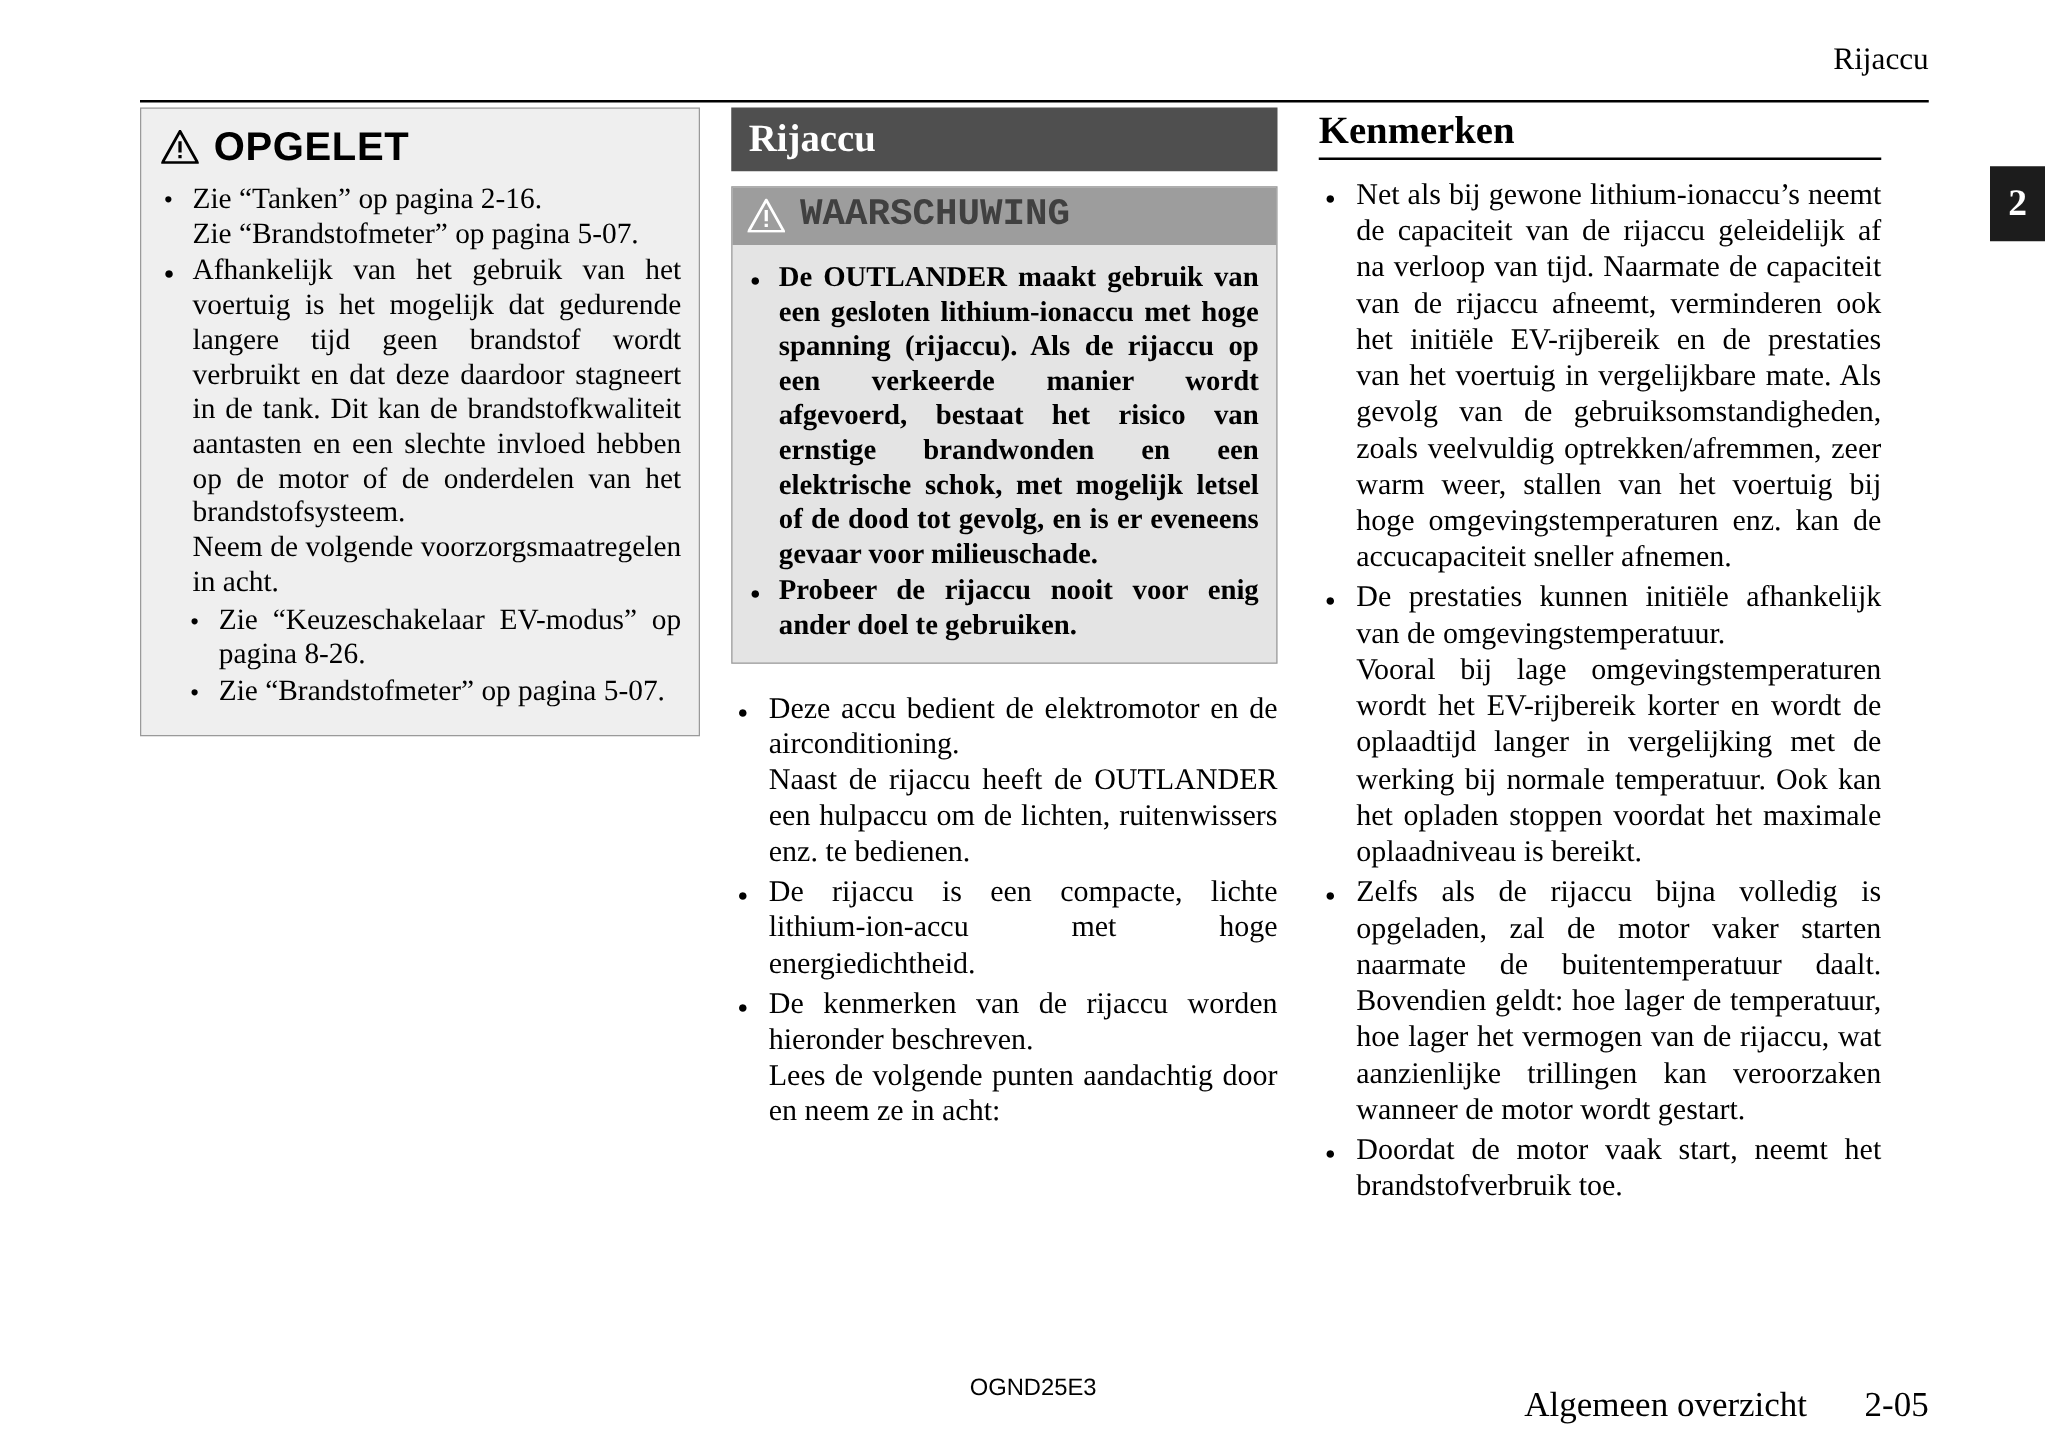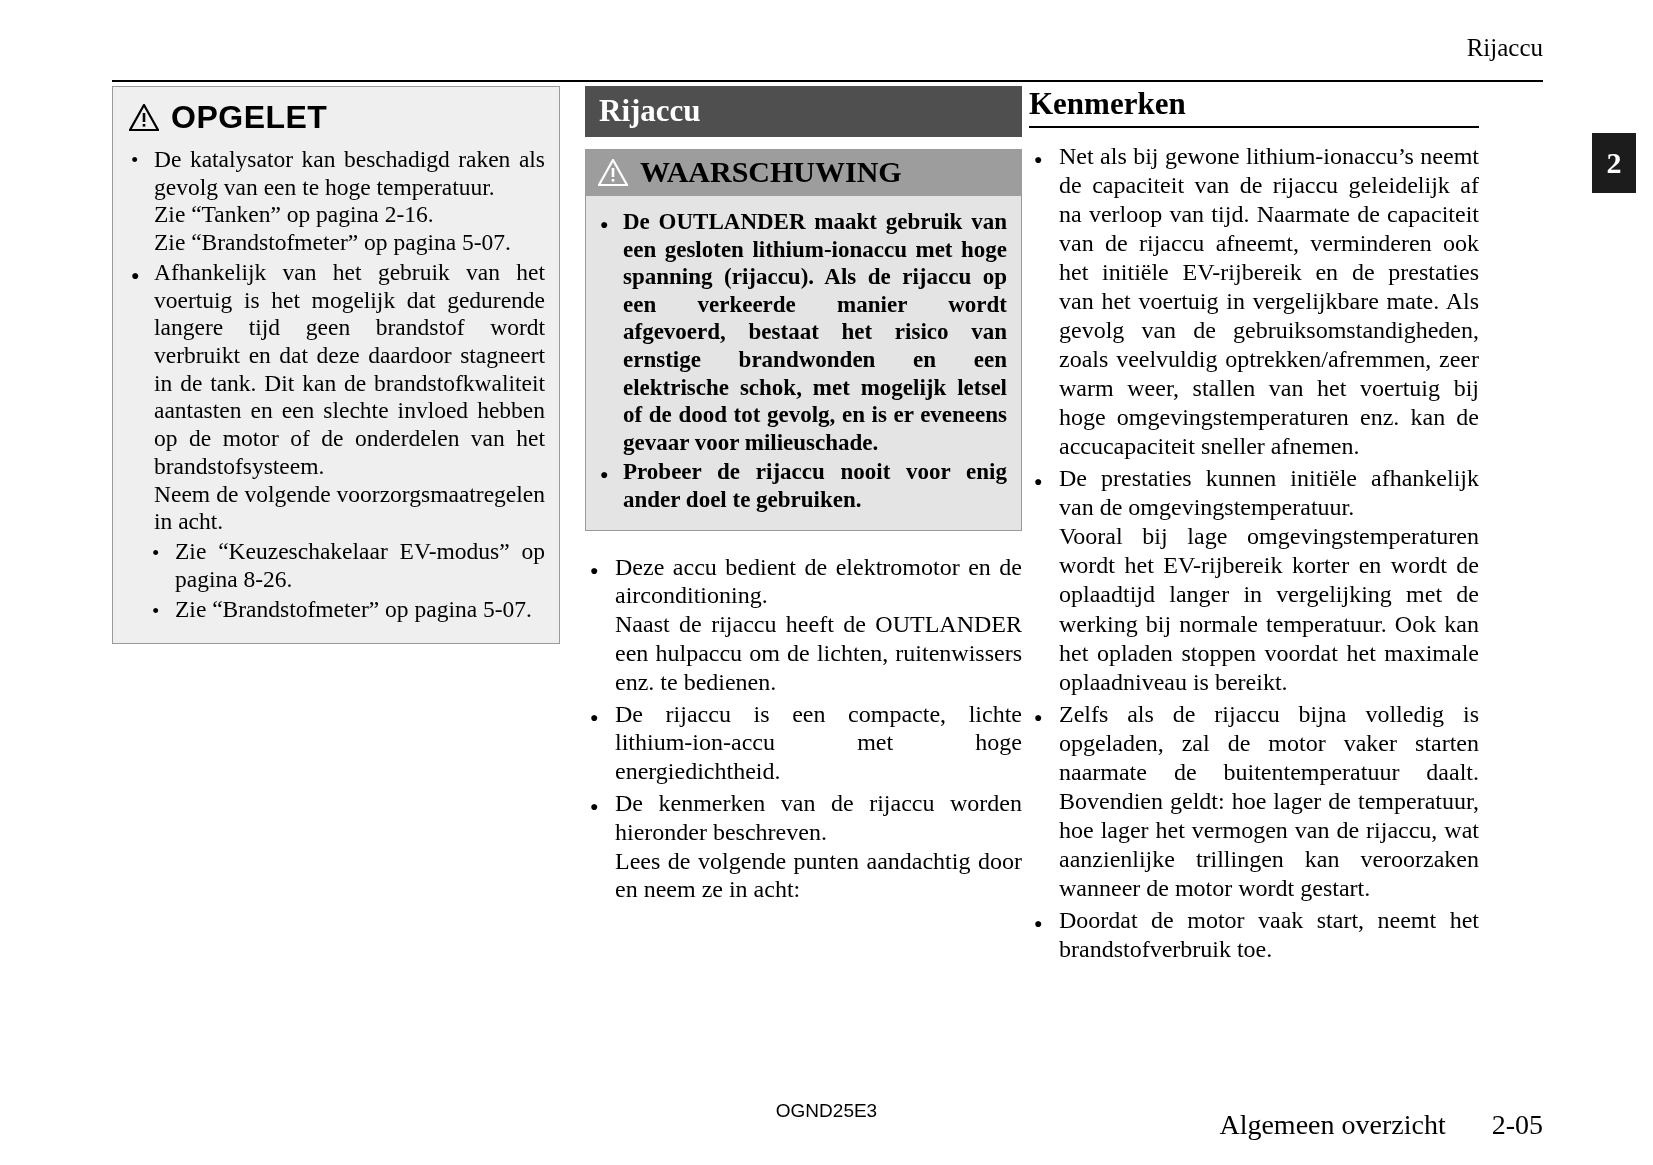--- a/index.html
+++ b/index.html
@@ -55,21 +55,21 @@
     font-family: "Liberation Serif", serif;
   }
 
   
   .col {
     position: absolute;
     top: 86px;
   }
   .col-1 { left: 112px;  width: 448px; }
   .col-2 { left: 585px;  width: 437px; }
-  .col-3 { left: 1029px; width: 450px; }
+  .col-3 { left: 1055px; width: 450px; }
 
   
   .caution-box {
     border: 1px solid #9a9a9a;
     background: #efefef;
     padding: 10px 14px 18px 14px;
     box-sizing: border-box;
   }
   .caution-title {
     display: flex;
@@ -148,25 +148,25 @@
 
   
   .warning-box {
     border: 1px solid #9a9a9a;
     background: #e4e4e4;
     box-sizing: border-box;
     margin-top: 12px;
   }
   .warning-head {
     background: #9d9d9d;
-    color: #000000;
+    color: #404040;
     display: flex;
     align-items: center;
     gap: 12px;
-    font-family: Liberation Serif, serif;
+    font-family: Liberation Mono, monospace;
     font-size: 30px;
     font-weight: bold;
     padding: 6px 12px 8px 12px;
     height: 46px;
     box-sizing: border-box;
   }
   .warning-body {
     padding: 12px 14px 14px 10px;
   }
   .warning-body li.bullet-item {
@@ -241,21 +241,20 @@
             <rect x="13.7" y="9" width="2.6" height="9" fill="#000"></rect>
             <rect x="13.7" y="20" width="2.6" height="2.6" fill="#000"></rect>
           </svg>
         </span>
         <span>OPGELET</span>
       </div>
 
       <ul class="plain">
         <li class="bullet-item">
           <span class="bullet-mark b-small"></span>
-          <span>De katalysator kan beschadigd raken als gevolg van een te hoge temperatuur.</span>
           <div class="no-just">Zie “Tanken” op pagina 2-16.</div>
           <div class="no-just">Zie “Brandstofmeter” op pagina 5-07.</div>
         </li>
 
         <li class="bullet-item">
           <span class="bullet-mark b-dot"></span>
           <span>Afhankelijk van het gebruik van het voertuig is het mogelijk dat gedurende langere tijd geen brandstof wordt verbruikt en dat deze daardoor stagneert in de tank. Dit kan de brandstofkwaliteit aantasten en een slechte invloed hebben op de motor of de onderdelen van het brandstofsysteem.</span>
           <div class="para-follow">Neem de volgende voorzorgsmaatregelen in acht.</div>
         </li>
 

